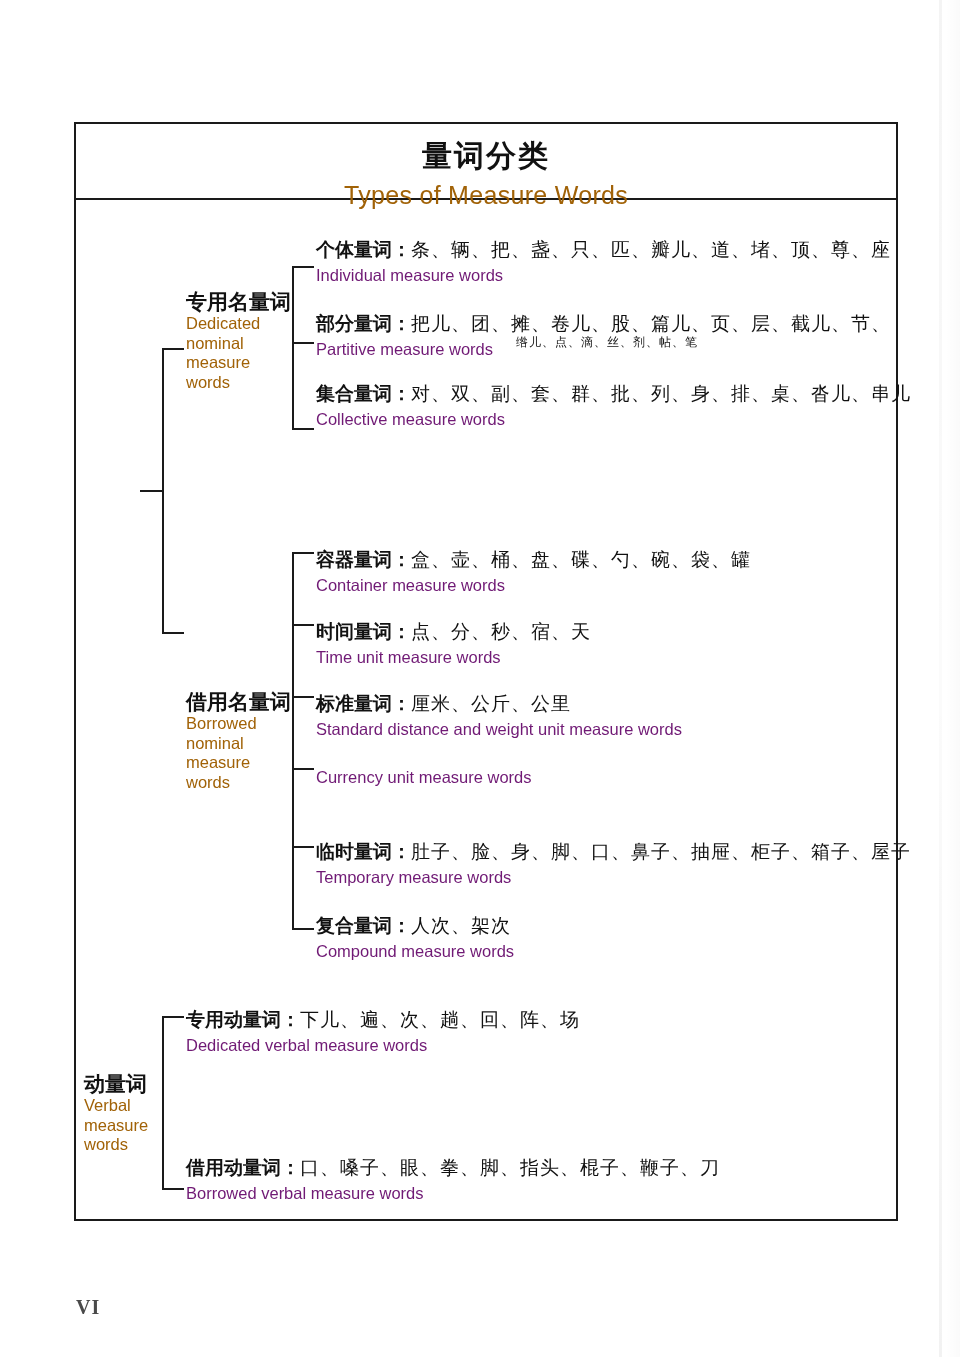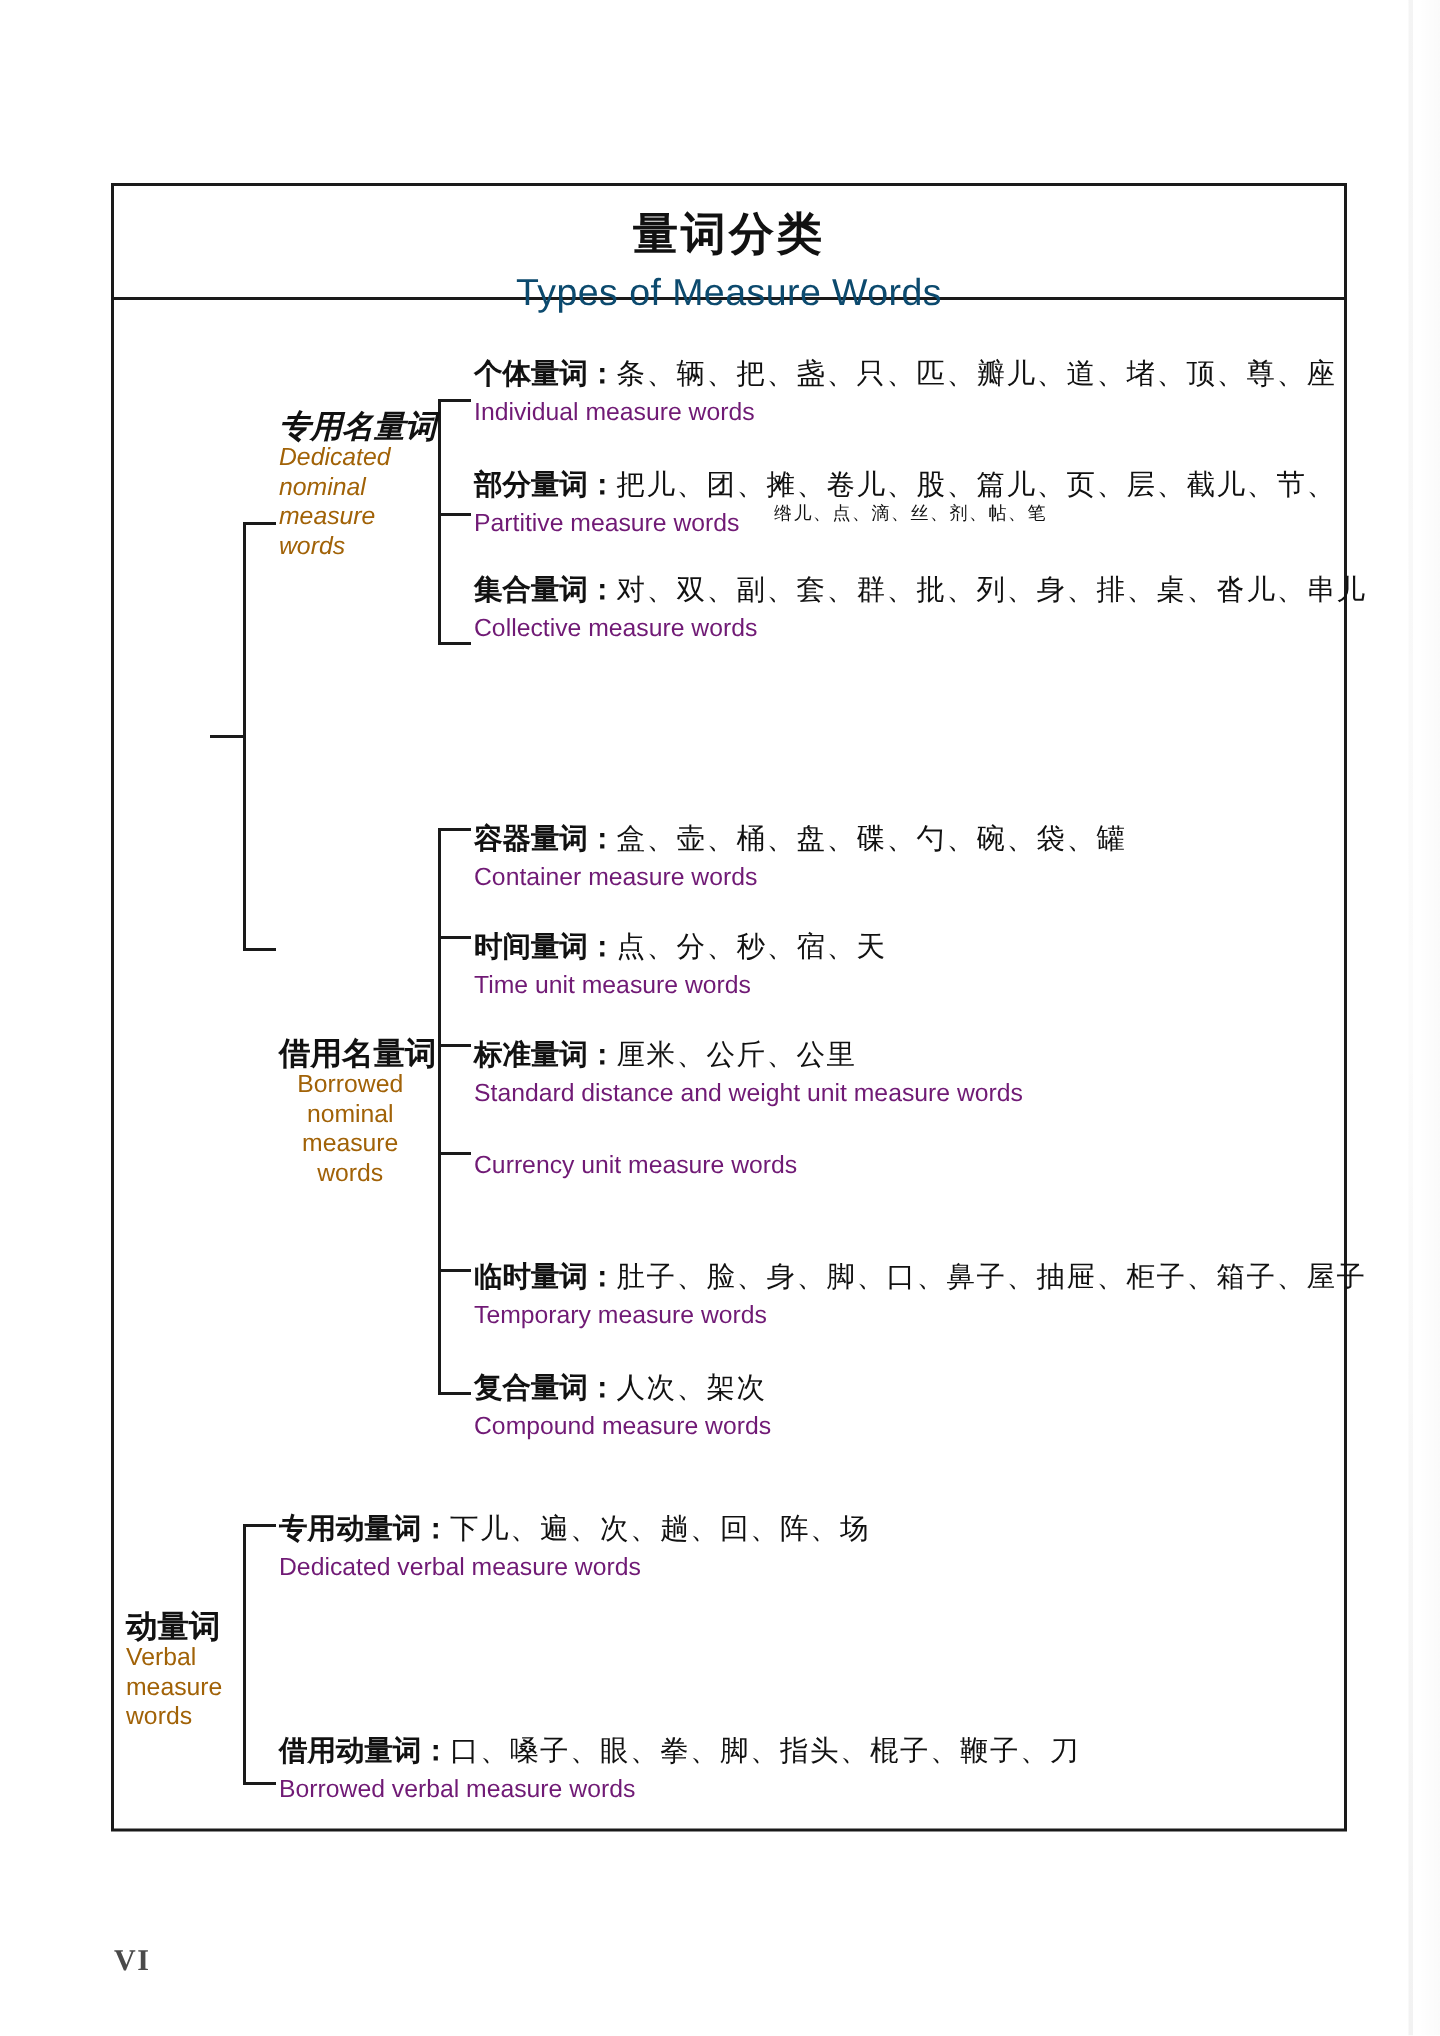--- a/index.html
+++ b/index.html
@@ -64,21 +64,21 @@
     font-weight: bold;
     letter-spacing: 2px;
     color: #111;
   }
   .title-en {
     margin: 0;
     padding-top: 4px;
     font-size: 25px;
     font-weight: 500;
     letter-spacing: 0.3px;
-    color: #0c4a6e;
+    color: #a16207;
   }
 
   
   .row {
     position: absolute;
   }
   .row .cn {
     font-family: "DejaVu Sans", "Liberation Sans", sans-serif;
     font-size: 19px;
     font-weight: bold;
@@ -178,26 +178,26 @@
   <div class="stub" style="left:216px; top:572px; width:22px;"></div>
   <div class="stub" style="left:216px; top:644px; width:22px;"></div>
   <div class="stub" style="left:216px; top:722px; width:22px;"></div>
   <div class="stub" style="left:216px; top:804px; width:22px;"></div>
 
   <div class="brk" style="left:86px; top:892px; height:174px;"></div>
   <div class="stub" style="left:86px; top:892px; width:22px;"></div>
   <div class="stub" style="left:86px; top:1064px; width:22px;"></div>
 
 
-  <div class="cat" style="left:110px; top:148px;font-style:italic;">
+  <div class="cat" style="left:110px; top:166px;">
     <div class="cn">专用名量词</div>
     <div class="en">Dedicated nominal measure words</div>
   </div>
 
-  <div class="cat" style="left:110px; top:566px;text-align:center;">
+  <div class="cat" style="left:110px; top:566px;">
     <div class="cn">借用名量词</div>
     <div class="en">Borrowed nominal measure words</div>
   </div>
 
   <div class="cat" style="left:8px; top:948px;">
     <div class="cn">动量词</div>
     <div class="en">Verbal measure words</div>
   </div>
 
   <div class="row" style="left:240px; top:114px;">

